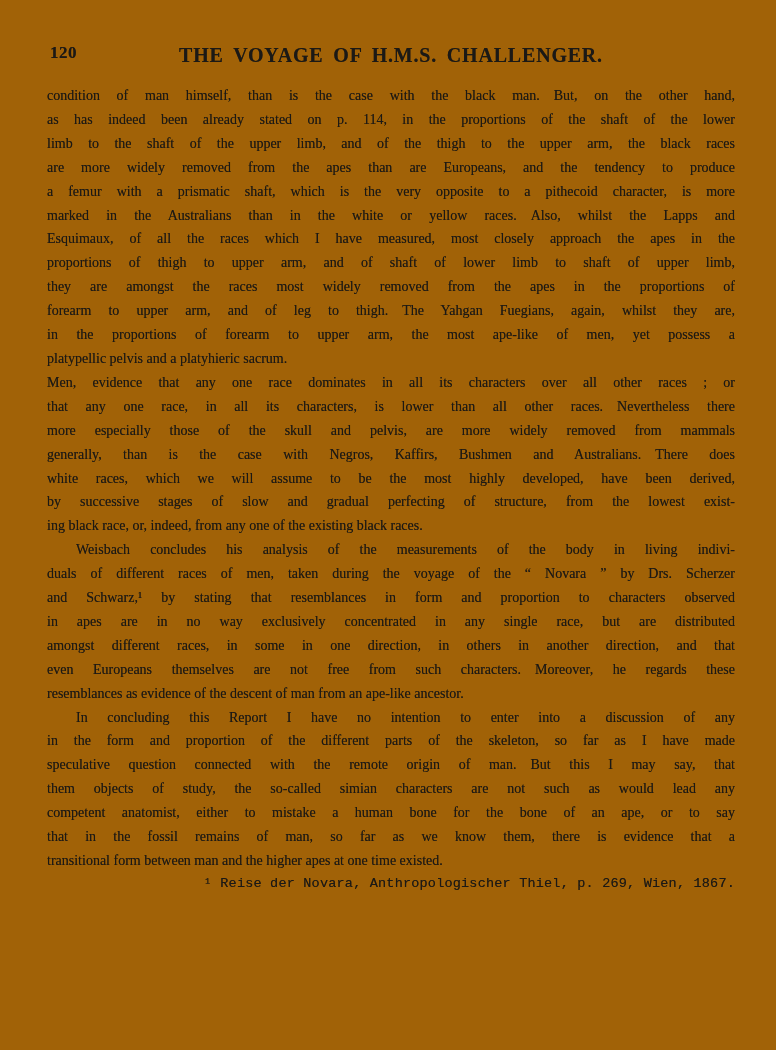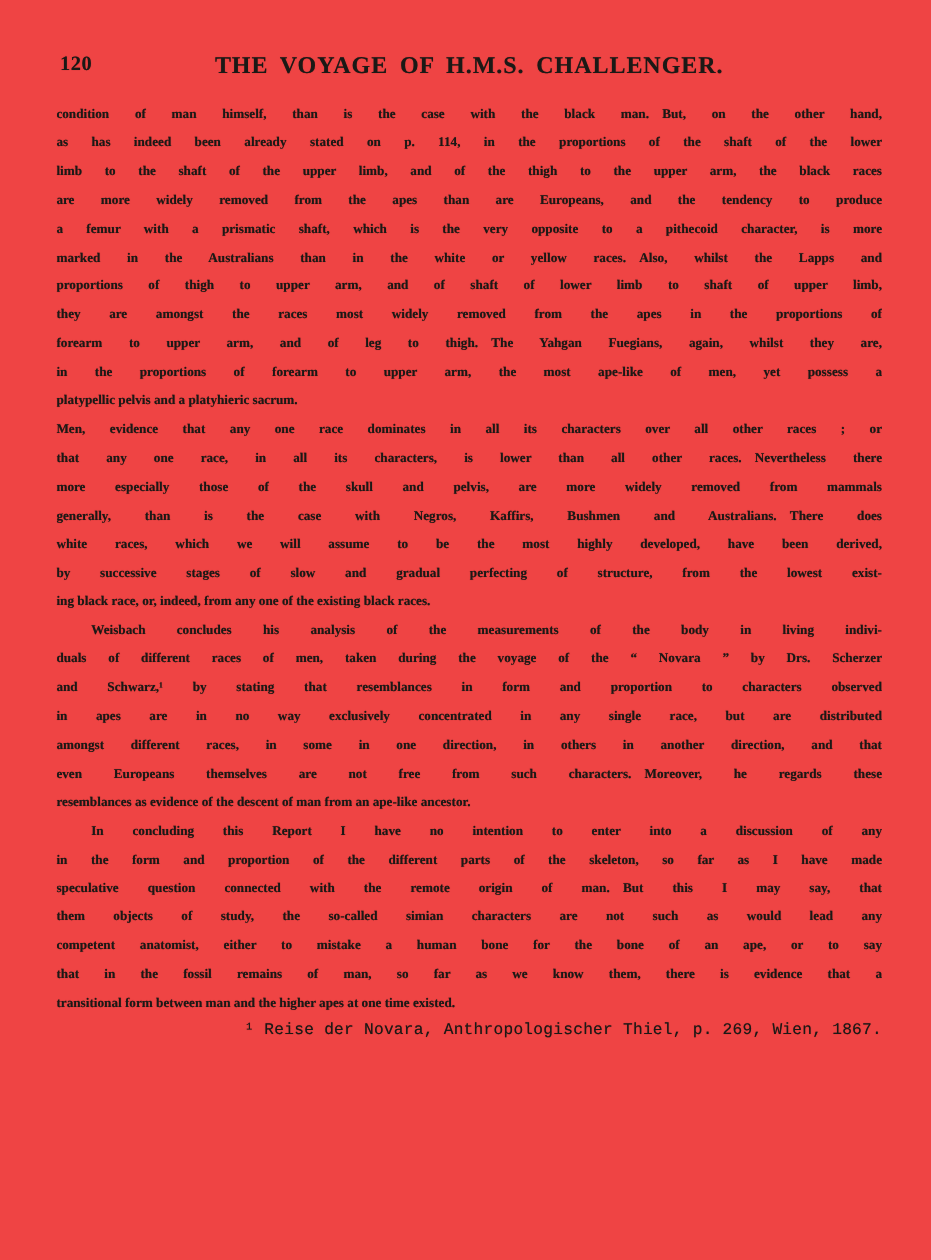--- a/index.html
+++ b/index.html
@@ -1,21 +1,21 @@
 <!DOCTYPE html>
 <html><head>
 <meta charset="utf-8">
 <style>
   * { margin: 0; padding: 0; box-sizing: border-box; }
   html, body { width: 776px; background: #ffffff; }
   .page {
     position: relative;
     width: 776px;
     height: 1050px;
-    background: #ef4444;
+    background: #a16207;
     font-family: "Liberation Serif", "DejaVu Serif", serif;
     color: #1b1916;
     overflow: hidden;
   }
   .page-header {
     position: absolute;
     top: 42px;
     left: 47px;
     width: 688px;
     height: 24px;
@@ -41,29 +41,28 @@
     word-spacing: 4px;
     text-shadow: 0 0 0.6px rgba(25,20,15,0.55);
   }
   .body-text {
     position: absolute;
     top: 84px;
     left: 47px;
     width: 688px;
   }
   .line {
-    font-size: 11px;
+    font-size: 14px;
     line-height: 23.92px;
     height: 23.92px;
     overflow: hidden;
     text-align: justify;
     text-align-last: justify;
     text-shadow: 0 0 0.65px rgba(25,20,15,0.6);
     white-space: normal;
-    font-weight: bold;
   }
   .line.last {
     text-align-last: left;
   }
   .line.indent {
     text-indent: 29px;
   }
   .footnote {
     margin-top: 3px;
     text-align: right;
@@ -82,20 +81,21 @@
     <div class="running-title">THE VOYAGE OF H.M.S. CHALLENGER.</div>
   </div>
 
   <div class="body-text" id="body-text">
       <div class="line">condition of man himself, than is the case with the black man. But, on the other hand,</div>
       <div class="line">as has indeed been already stated on p. 114, in the proportions of the shaft of the lower</div>
       <div class="line">limb to the shaft of the upper limb, and of the thigh to the upper arm, the black races</div>
       <div class="line">are more widely removed from the apes than are Europeans, and the tendency to produce</div>
       <div class="line">a femur with a prismatic shaft, which is the very opposite to a pithecoid character, is more</div>
       <div class="line">marked in the Australians than in the white or yellow races. Also, whilst the Lapps and</div>
+      <div class="line">Esquimaux, of all the races which I have measured, most closely approach the apes in the</div>
       <div class="line">proportions of thigh to upper arm, and of shaft of lower limb to shaft of upper limb,</div>
       <div class="line">they are amongst the races most widely removed from the apes in the proportions of</div>
       <div class="line">forearm to upper arm, and of leg to thigh. The Yahgan Fuegians, again, whilst they are,</div>
       <div class="line">in the proportions of forearm to upper arm, the most ape-like of men, yet possess a</div>
       <div class="line last">platypellic pelvis and a platyhieric sacrum.</div>
       <div class="line">Men, evidence that any one race dominates in all its characters over all other races ; or</div>
       <div class="line">that any one race, in all its characters, is lower than all other races. Nevertheless there</div>
       <div class="line">more especially those of the skull and pelvis, are more widely removed from mammals</div>
       <div class="line">generally, than is the case with Negros, Kaffirs, Bushmen and Australians. There does</div>
       <div class="line">white races, which we will assume to be the most highly developed, have been derived,</div>

